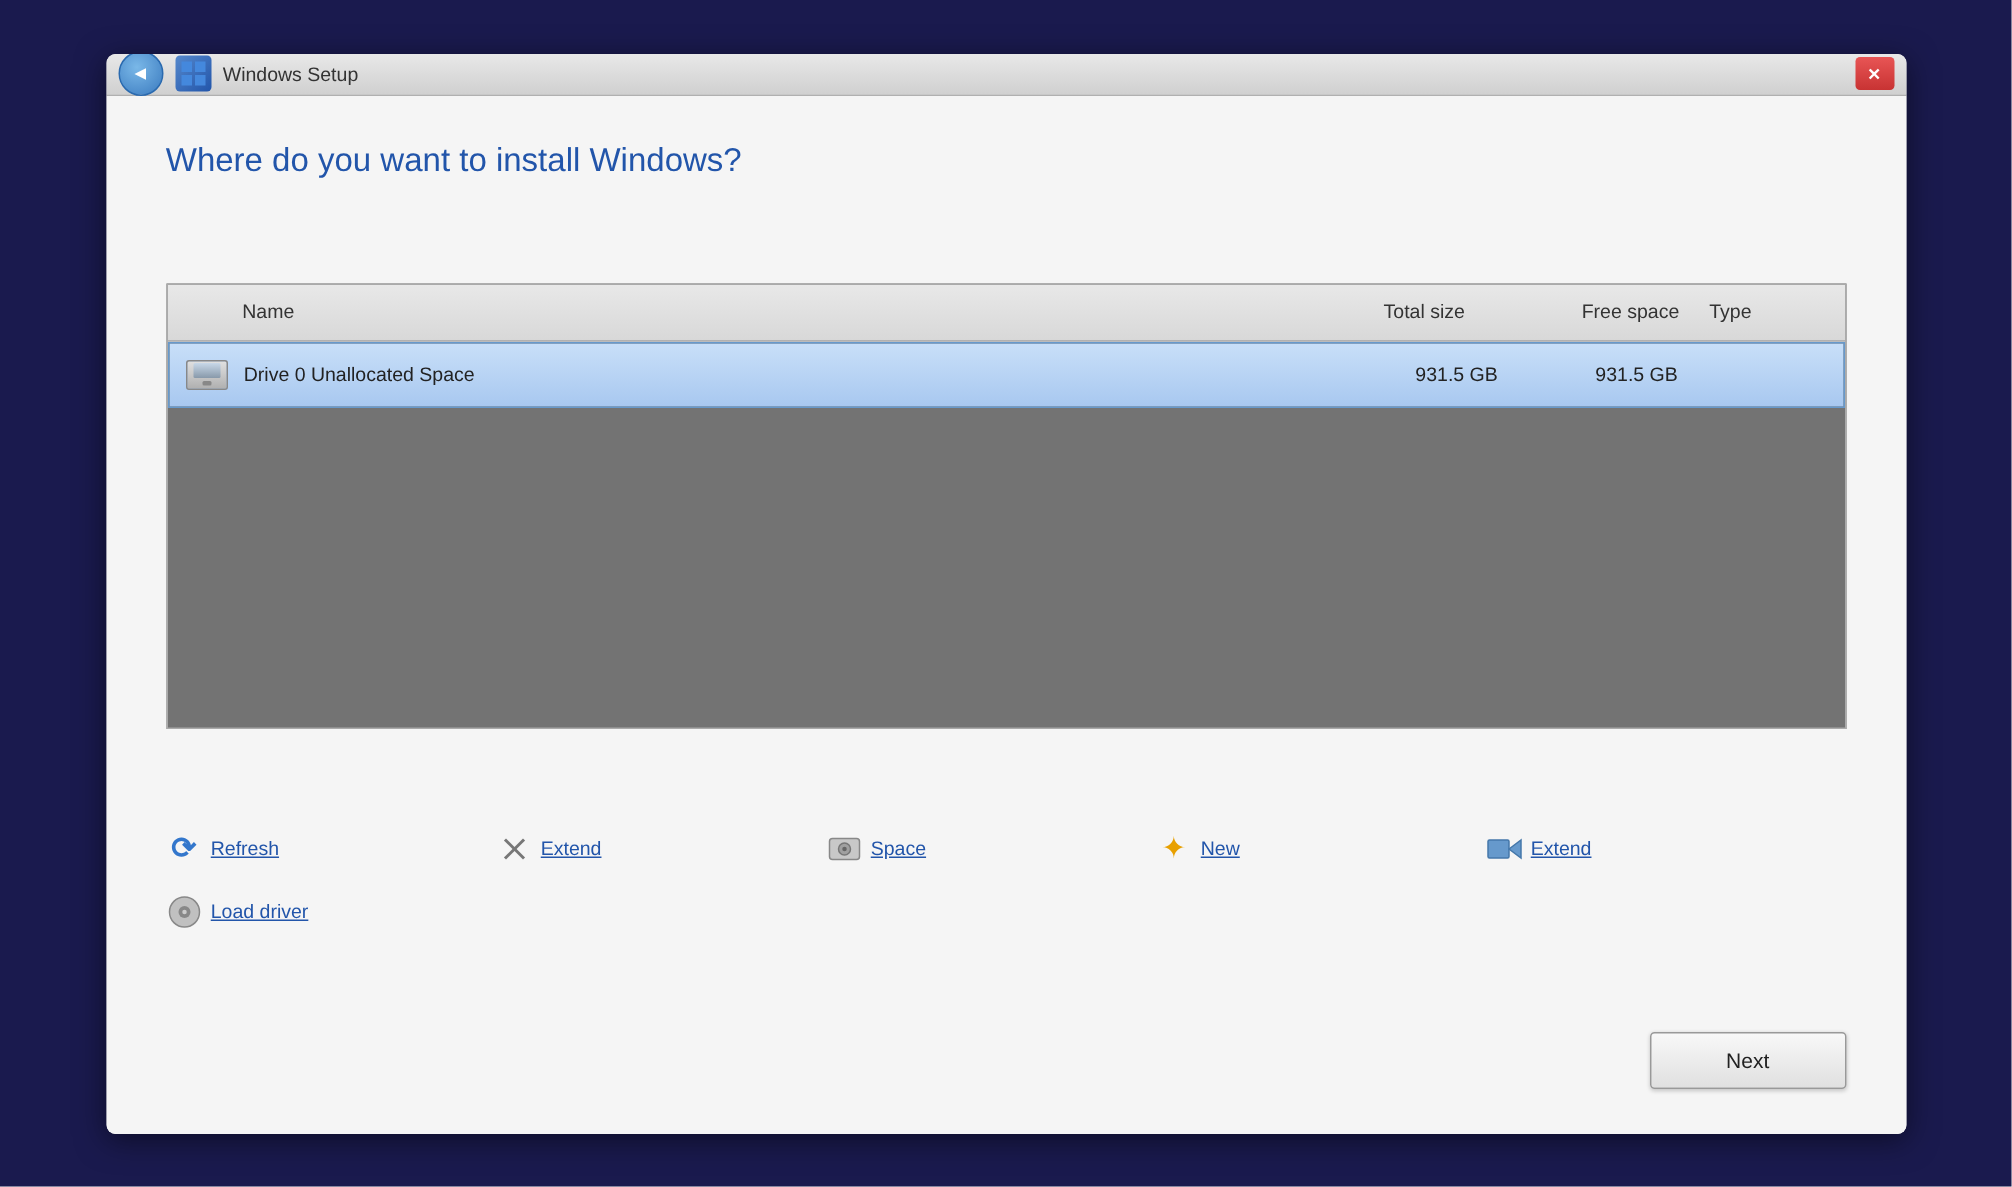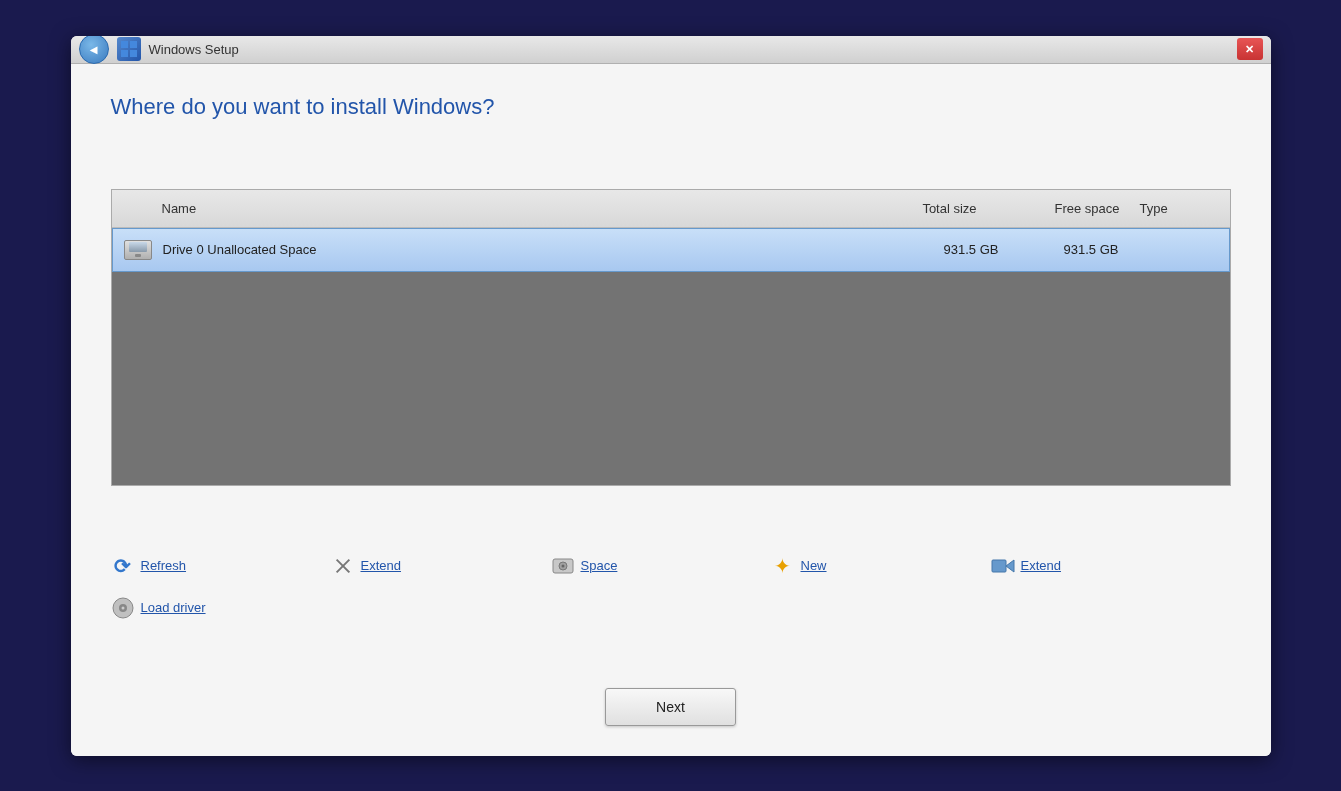--- a/index.html
+++ b/index.html
@@ -266,21 +266,21 @@
     }
 
     .tool-label {
       font-size: 13px;
       color: #2255aa;
       text-decoration: underline;
     }
 
     .bottom-section {
       display: flex;
-      justify-content: center;
+      justify-content: flex-end;
       margin-top: auto;
       padding-top: 20px;
     }
 
     .next-button {
       background: linear-gradient(to bottom, #f8f8f8, #e0e0e0);
       border: 1px solid #999;
       border-radius: 3px;
       padding: 10px 50px;
       font-size: 14px;

